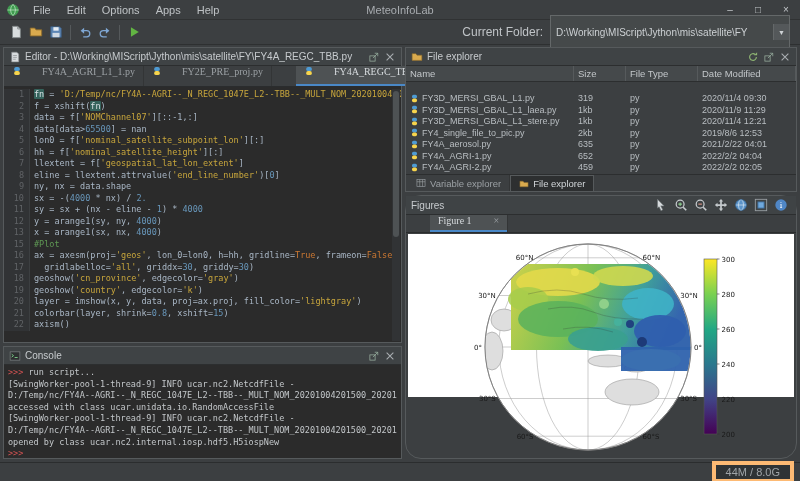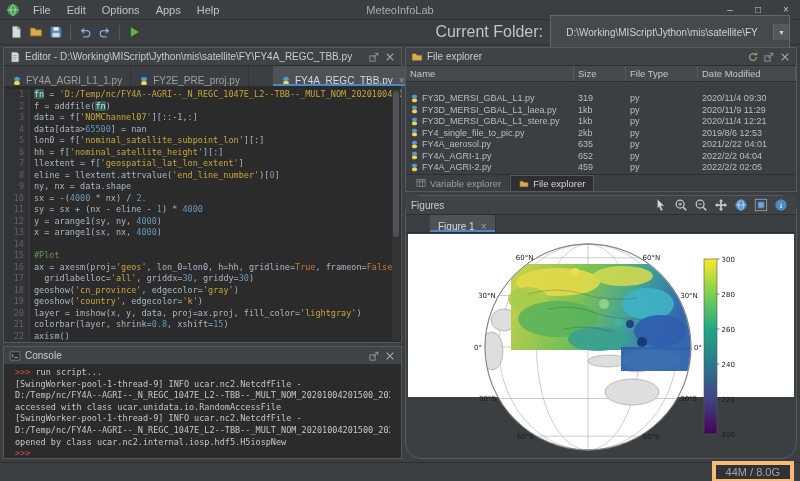--- a/index.html
+++ b/index.html
@@ -18,61 +18,61 @@
   .win-title { position:absolute; left:50%; transform:translateX(-50%); font-size:11px; color:#a8acb0; }
   .win-controls { margin-left:auto; display:flex; }
   .win-btn { width:28px; height:19px; display:flex; align-items:center; justify-content:center;
     color:#c2c6c9; font-size:10px; }
 
   
   .toolbar { position:absolute; top:20px; left:0; width:800px; height:25px; background:#3c3f41;
     border-bottom:1px solid #2e3031; display:flex; align-items:center; padding:0 6px; }
   .tb-btn { width:18px; height:18px; padding:2px; margin:0 1px; border-radius:2px; }
   .tb-sep { width:1px; height:15px; background:#55595b; margin:0 4px; }
-  .cf-label { margin-left:auto; font-size:16px; color:#c0c4c7; }
+  .cf-label { margin-left:auto; font-size:12px; color:#c0c4c7; }
   .cf-combo { width:240px; height:34px; background:#45494a; border:1px solid #646869; margin:0 4px 0 7px;
-    display:flex; align-items:center;text-align:center; }
+    display:flex; align-items:center; }
   .cf-text { flex:1; font-size:10px; color:#cdd1d4; padding:0 5px; white-space:nowrap; overflow:hidden; }
   .cf-arrow { width:16px; height:16px; background:#54585a; border-left:1px solid #646869; color:#cfd3d6;
     font-size:7px; display:flex; align-items:center; justify-content:center; }
 
   
   .panel { position:absolute; background:#2b2b2b; border:1px solid #565a5c; }
   .panel-header { height:18px; background:#3f4345; border-bottom:1px solid #2c2e2f; display:flex;
     align-items:center; padding:0 5px; gap:4px; }
   .ph-icon { width:12px; height:12px; flex:none; }
   .ph-title { font-size:10px; color:#c7cbce; white-space:nowrap; overflow:hidden; flex:1; }
   .ph-actions { display:flex; gap:4px; margin-left:auto; }
   .ph-btn { width:12px; height:12px; }
 
   
   .tabbar { height:21px; background:#3c3f41; border-bottom:1px solid #2a2c2d; display:flex; align-items:stretch; }
-  .tab { display:flex; align-items:flex-end; gap:4px; padding:0 8px; font-size:10px; color:#9ba0a4;
-    border-right:1px solid #333536; position:relative; }
+  .tab { display:flex; align-items:flex-start; gap:20px; padding:0 8px; font-size:10px; color:#9ba0a4;
+    border-right:1px solid #333536; position:relative;font-family:Liberation Serif, serif; }
   .tab.active { background:#4e5254; color:#d7dbde;margin-left:24px; }
   .tab.active:after { content:""; position:absolute; left:0; right:0; bottom:0; height:2px; background:#4a88c7; }
   .tab-icon { width:10px; height:10px; }
   .tab-close { font-size:10px; color:#9ba0a4; margin-left:2px; }
 
   
   .editor-panel { left:3px; top:47px; width:399px; height:296px; }
   .code-area { position:relative; height:255px; overflow:hidden; background:#2b2b2b; padding-top:2px; }
   .code-line { display:flex; height:11.5px; line-height:11.5px; font-family:"DejaVu Sans Mono", monospace; font-size:8.5px; }
   .line-num { width:26px; flex:none; background:#313335; color:#606366; text-align:right;
     padding-right:5px; border-right:1px solid #3c3f41; }
   .code-text { white-space:pre; overflow:hidden; padding-left:4px; }
   .sg-p { color:#a9b7c6; } .sg-s { color:#c8a63c; } .sg-n { color:#6897bb; }
   .sg-c { color:#5f9954; } .sg-k { color:#cc7832; }
   .sg-h { background:#35635c; color:#d7e0e4; border-radius:1px; }
   .v-scrollbar { position:absolute; right:1px; top:41px; bottom:1px; width:8px; background:#313335; }
   .v-thumb { position:absolute; top:2px; left:1px; width:6px; height:58%; background:#4e5254; border-radius:3px; }
 
   
   .console-panel { left:3px; top:346px; width:399px; height:113px; }
-  .console-out { height:93px; overflow:hidden; padding:2px 11px; background:#2b2b2b; }
+  .console-out { height:93px; overflow:hidden; padding:2px 4px; background:#2b2b2b; }
   .cs-line { white-space:pre; overflow:hidden; font-family:"DejaVu Sans Mono", monospace; font-size:8.5px;
     height:11.6px; line-height:11.6px; }
   .cs-prompt { color:#d25252; } .cs-plain { color:#c3c7ca; }
 
   
   .file-panel { left:405px; top:47px; width:392px; height:145px; background:#3c3f41; }
   .ftable-head { display:grid; grid-template-columns:168px 52px 72px 1fr; height:16px; background:#45494b;
     border-bottom:1px solid #2c2e2f; }
   .fhead-cell { font-size:9.5px; color:#c3c7ca; padding:2px 4px; border-right:1px solid #565a5c;
     overflow:hidden; white-space:nowrap; }
@@ -228,21 +228,21 @@
           <span class="tab-close">×</span>
         </div>
       </div>
     <div class="code-area" id="code-area">
         <div class="code-line">
           <span class="line-num">1</span>
           <span class="code-text"><span class="sg-h">fn</span><span class="sg-p"> = </span><span class="sg-s">'D:/Temp/nc/FY4A--AGRI--_N_REGC_1047E_L2--TBB--_MULT_NOM_20201004201500_20201004201916_4000M_V0001.HDF'</span></span>
         </div>
         <div class="code-line">
           <span class="line-num">2</span>
-          <span class="code-text"><span class="sg-p">f = addfile(</span><span class="sg-h">fn</span><span class="sg-p">)</span></span>
+          <span class="code-text"><span class="sg-p">f = xshift(</span><span class="sg-h">fn</span><span class="sg-p">)</span></span>
         </div>
         <div class="code-line">
           <span class="line-num">3</span>
           <span class="code-text"><span class="sg-p">data = f[</span><span class="sg-s">'NOMChannel07'</span><span class="sg-p">][::-1,:]</span></span>
         </div>
         <div class="code-line">
           <span class="line-num">4</span>
           <span class="code-text"><span class="sg-p">data[data&gt;</span><span class="sg-n">65500</span><span class="sg-p">] = nan</span></span>
         </div>
         <div class="code-line">
@@ -273,24 +273,20 @@
           <span class="line-num">11</span>
           <span class="code-text"><span class="sg-p">sy = sx + (nx - eline - </span><span class="sg-n">1</span><span class="sg-p">) * </span><span class="sg-n">4000</span></span>
         </div>
         <div class="code-line">
           <span class="line-num">12</span>
           <span class="code-text"><span class="sg-p">y = arange1(sy, ny, </span><span class="sg-n">4000</span><span class="sg-p">)</span></span>
         </div>
         <div class="code-line">
           <span class="line-num">13</span>
           <span class="code-text"><span class="sg-p">x = arange1(sx, nx, </span><span class="sg-n">4000</span><span class="sg-p">)</span></span>
-        </div>
-        <div class="code-line">
-          <span class="line-num">14</span>
-          <span class="code-text"></span>
         </div>
         <div class="code-line">
           <span class="line-num">15</span>
           <span class="code-text"><span class="sg-c">#Plot</span></span>
         </div>
         <div class="code-line">
           <span class="line-num">16</span>
           <span class="code-text"><span class="sg-p">ax = axesm(proj=</span><span class="sg-s">'geos'</span><span class="sg-p">, lon_0=lon0, h=hh, gridline=</span><span class="sg-k">True</span><span class="sg-p">, frameon=</span><span class="sg-k">False</span><span class="sg-p">,</span></span>
         </div>
         <div class="code-line">

